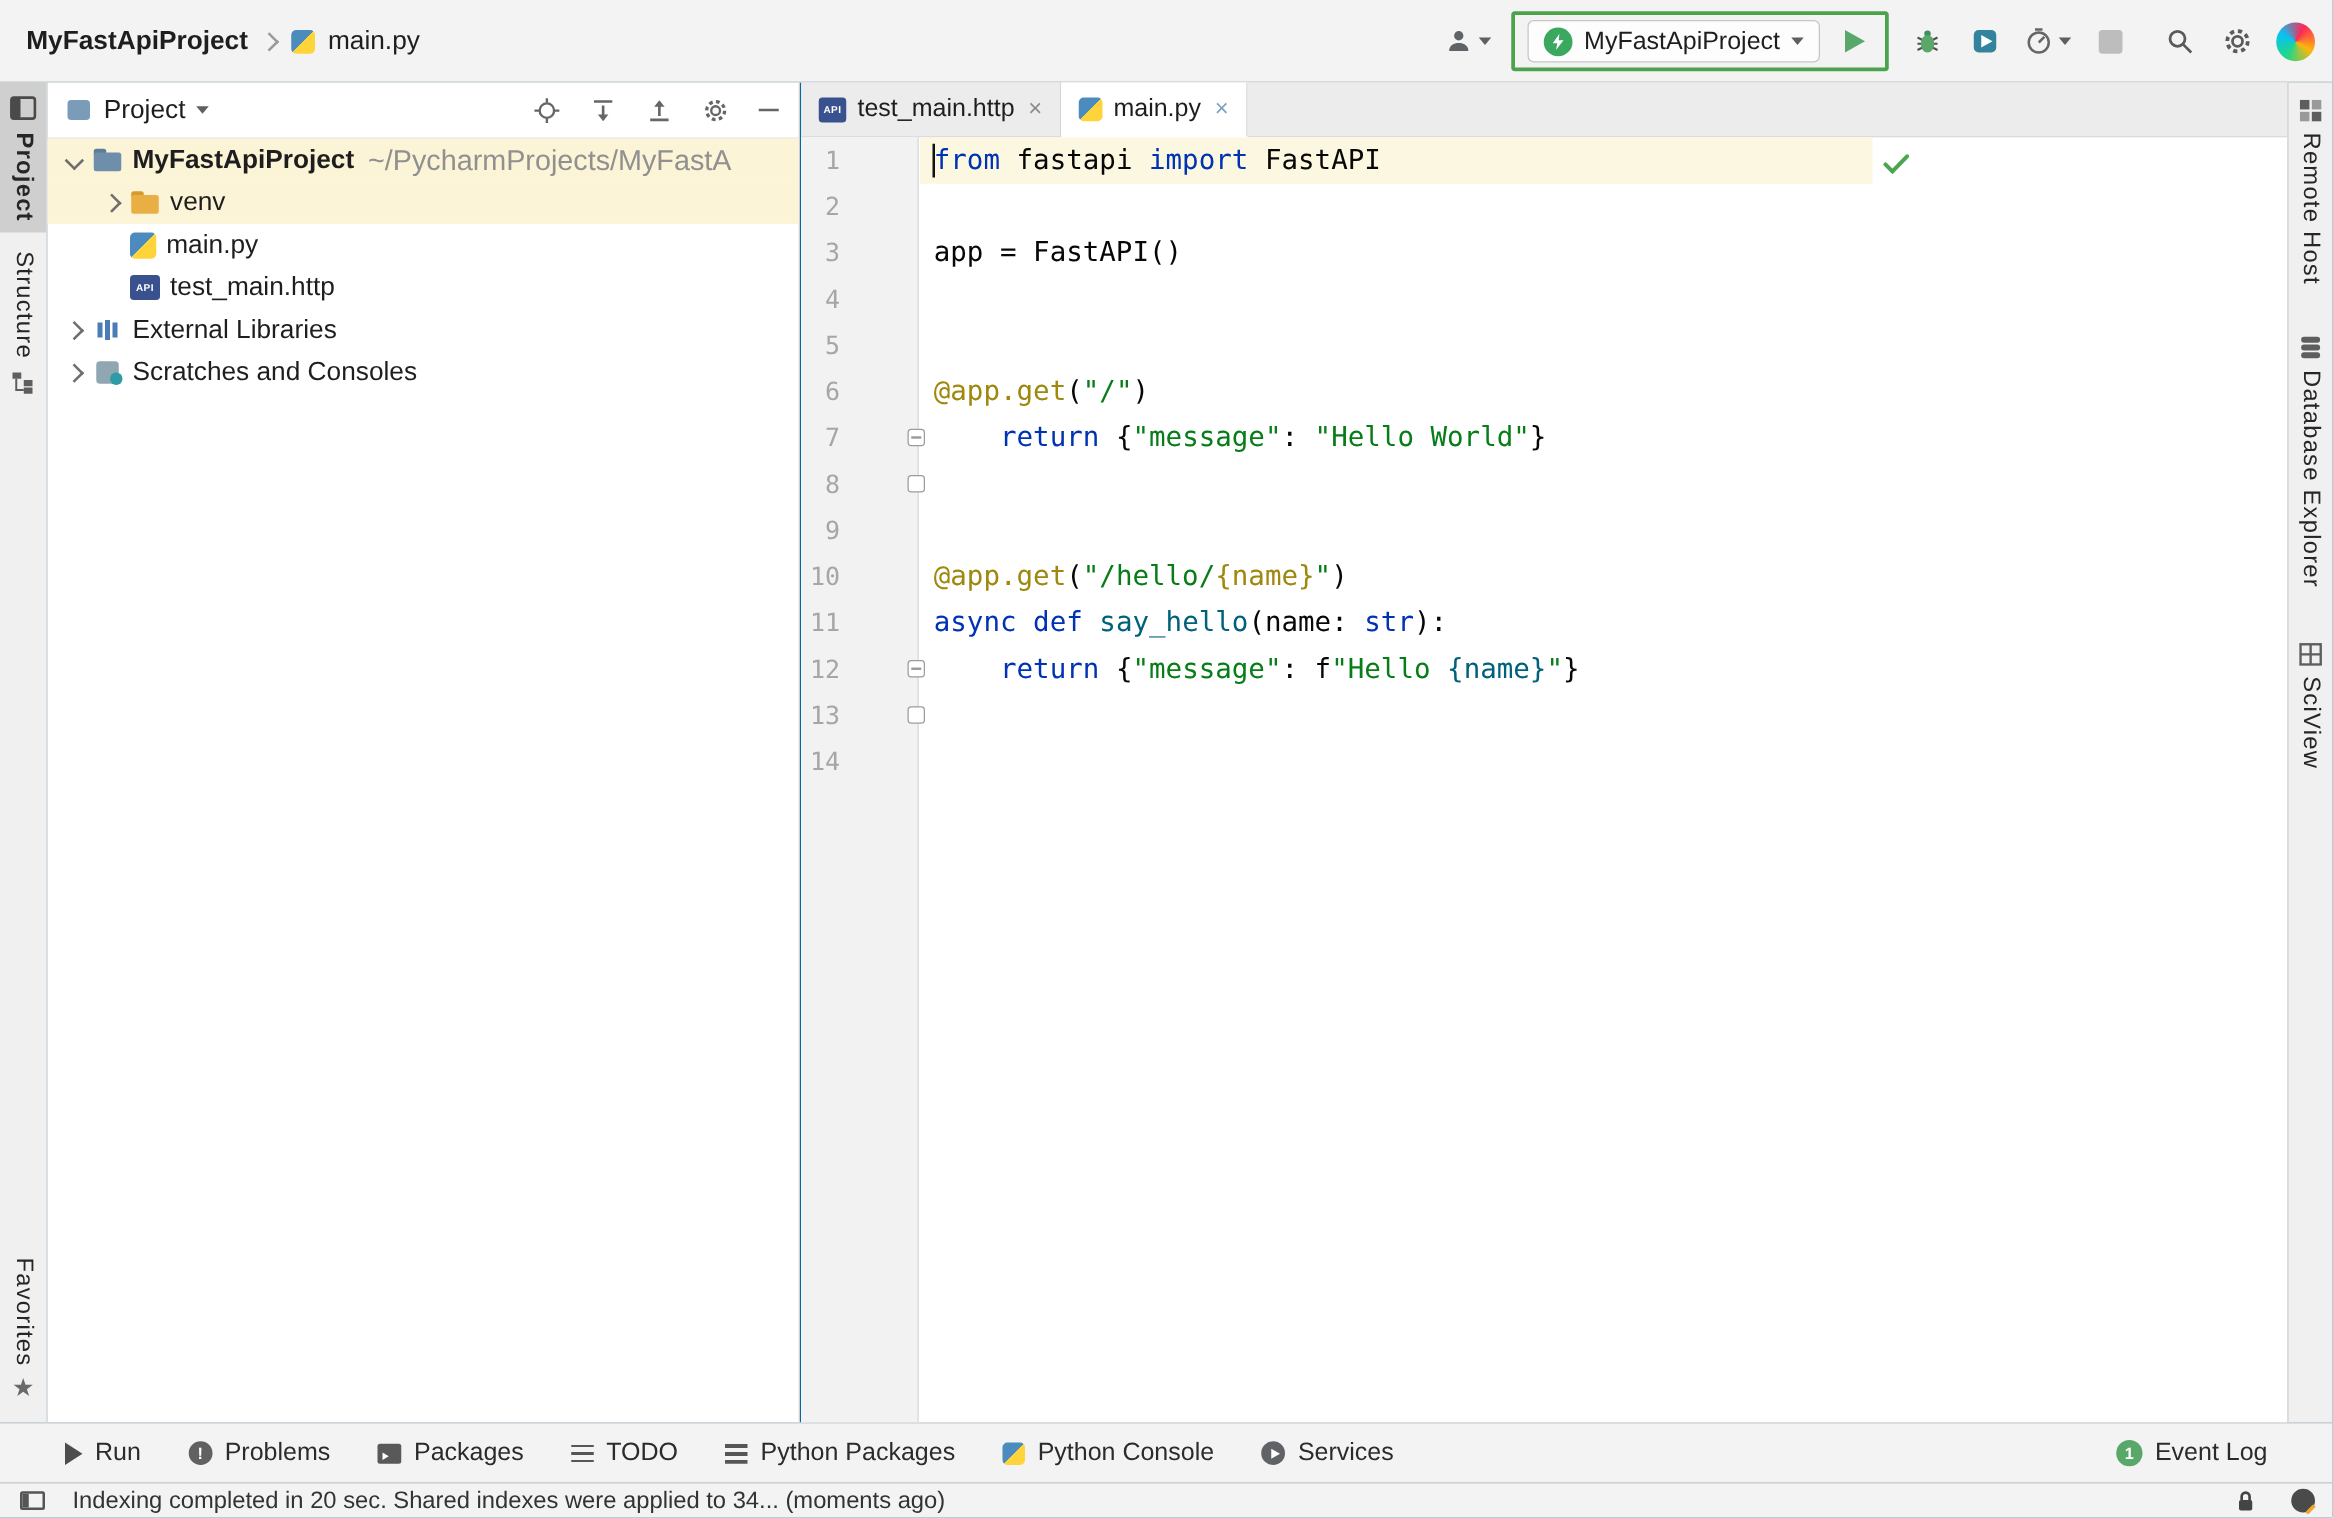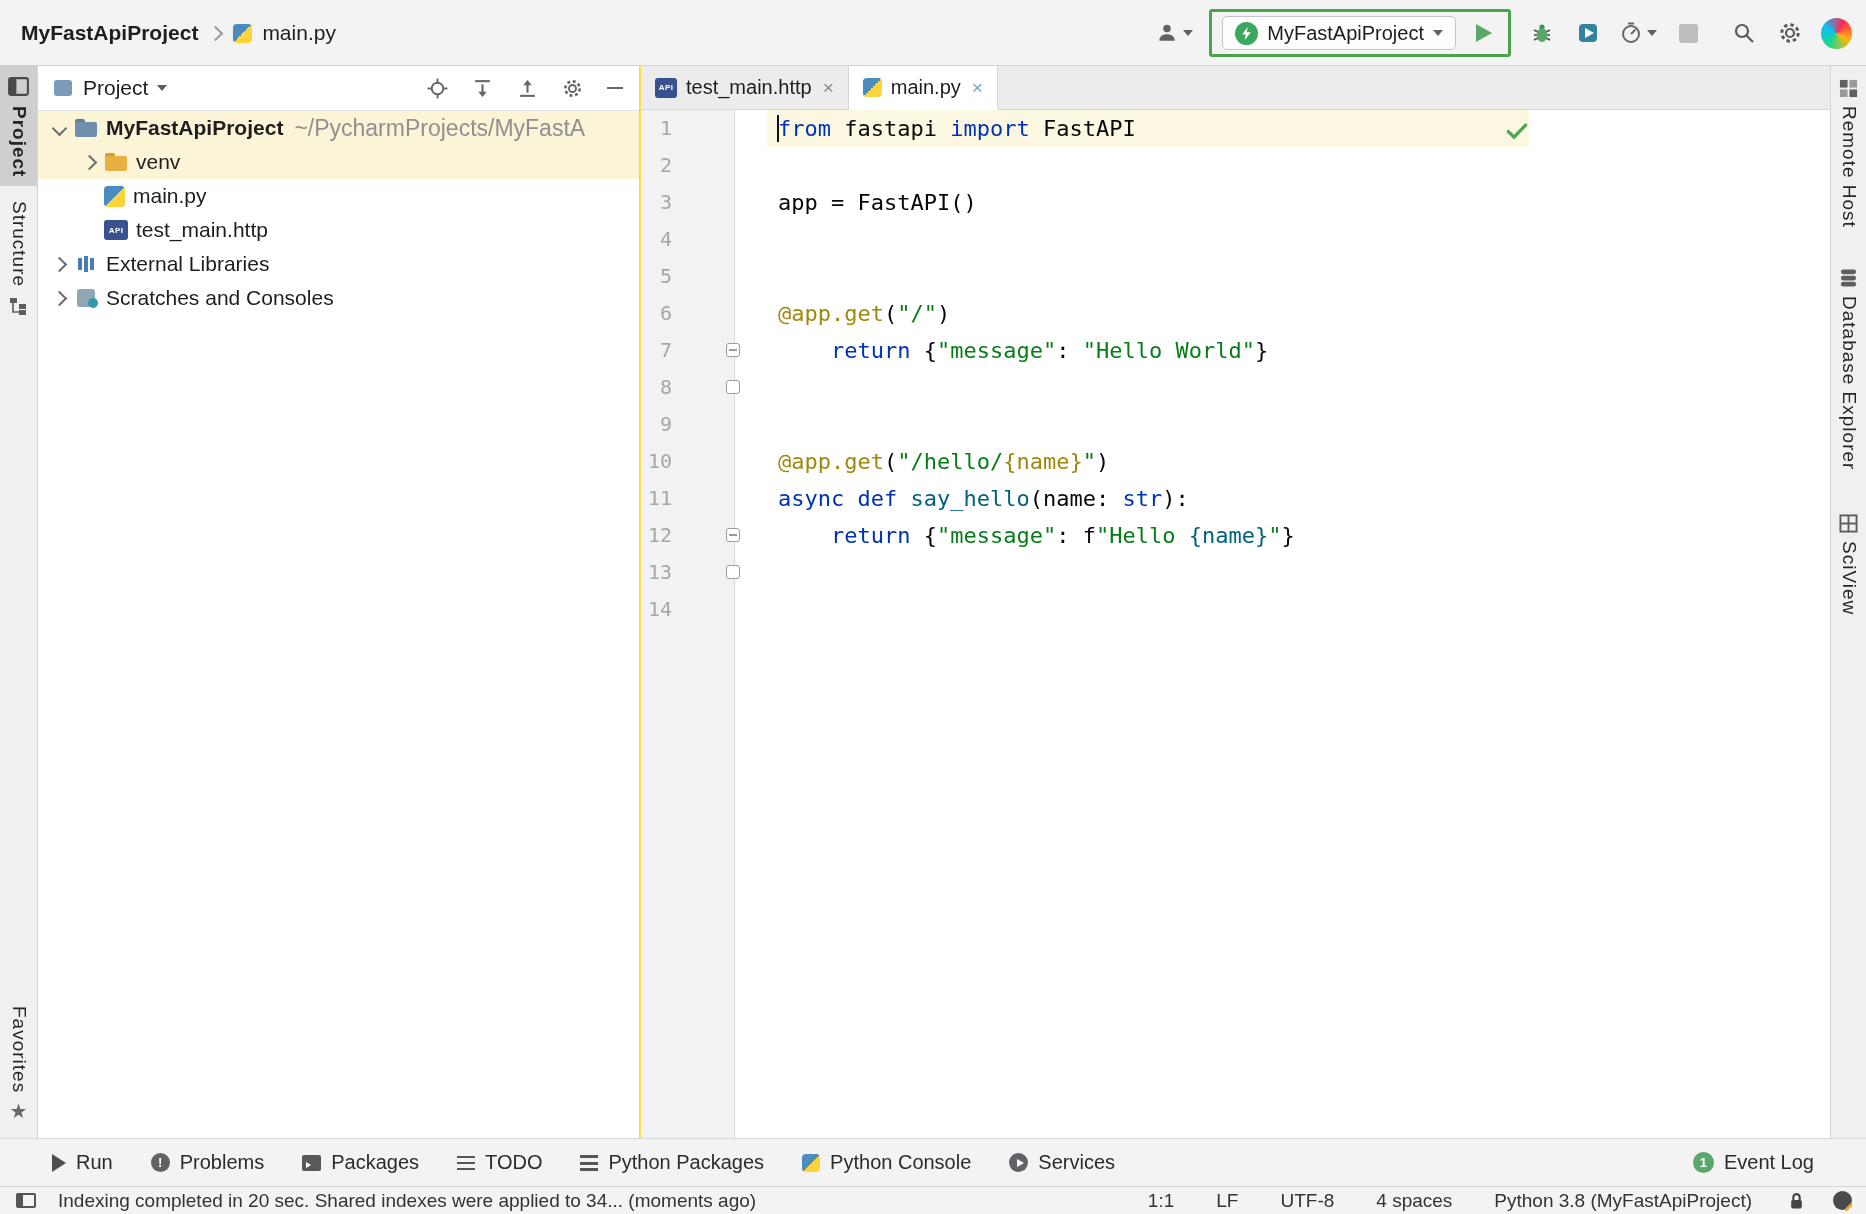--- a/index.html
+++ b/index.html
@@ -1,16 +1,16 @@
 <!DOCTYPE html>
 <html><head>
 <meta charset="utf-8">
 <style>
   html,body{margin:0;padding:0;background:#e0e0e0;}
-  #app{position:relative;width:1866px;height:1214px;background:#fde047;
+  #app{position:relative;width:1866px;height:1214px;background:#0369a1;
        font-family:"Liberation Sans","DejaVu Sans",sans-serif;color:#1e1e1e;
        overflow:hidden;-webkit-font-smoothing:antialiased;}
   
   .titlebar{position:absolute;left:0;top:0;width:1866px;height:66px;background:#F3F3F3;
             border-bottom:1px solid #D2D2D2;box-sizing:border-box;}
   .tb-left{position:absolute;left:21px;top:0;height:66px;display:flex;align-items:center;gap:10px;}
   .crumb-project{font-weight:700;font-size:21px;}
   .crumb-file{font-size:21px;}
   .css-chev{width:9px;height:9px;border-right:2px solid #9a9a9a;border-bottom:2px solid #9a9a9a;
             transform:rotate(-45deg);display:inline-block;margin:0 2px;}
@@ -80,21 +80,21 @@
   .tabbar{height:44px;background:#ECECEC;border-bottom:1px solid #D6D6D6;display:flex;box-sizing:border-box;}
   .tab{display:flex;align-items:center;gap:9px;padding:0 14px;border-right:1px solid #D6D6D6;font-size:20px;}
   .tab.active{background:#fff;position:relative;z-index:2;box-shadow:0 1px 0 #fff;}
   .tab-close{font-size:19px;color:#8a8a8a;margin-left:2px;line-height:19px;}
   .tab.active .tab-close{color:#7AA3C0;}
   .code-area{position:absolute;left:0;top:44px;right:0;bottom:0;background:#fff;}
   .gutter{position:absolute;left:0;top:0;bottom:0;width:94px;background:#F2F2F2;border-right:1px solid #D8D8D8;
           box-sizing:border-box;}
   .gnum{height:37px;line-height:37px;text-align:right;padding-right:62px;color:#A6A6A6;
         font-family:"DejaVu Sans Mono","Liberation Mono",monospace;font-size:20px;}
-  .lines{position:absolute;left:95px;top:0;right:0;padding-left:31px;}
+  .lines{position:absolute;left:95px;top:0;right:0;}
   .cline{height:37px;line-height:37px;padding-left:11px;white-space:pre;position:relative;
          font-family:"DejaVu Sans Mono","Liberation Mono",monospace;font-size:22px;color:#070707;}
   .cline.cur{background:#FCF7E1;width:751px;}
   .caret{position:absolute;left:10px;top:5px;width:2px;height:27px;background:#111;}
   .tok-k{color:#0033B3;} .tok-s{color:#067D17;} .tok-d{color:#9E880D;}
   .tok-f{color:#00627A;} .tok-b{color:#0033B3;} .tok-i{color:#00627A;} .tok-p{color:#070707;}
   .fold{position:absolute;left:85px;width:14px;height:14px;background:#fff;border:1px solid #9C9C9C;
         border-radius:3px;box-sizing:border-box;}
   .fold-start::after{content:"";display:block;margin:5px 2px;height:2px;background:#9C9C9C;}
   .editor-check{position:absolute;right:300px;top:8px;}
@@ -436,27 +436,20 @@
       <span>Event Log</span>
     </div>
   </footer>
 
   <footer class="statusbar">
     <div class="sb-left">
       <span class="layout-icon"></span>
       <span>Indexing completed in 20 sec. Shared indexes were applied to 34... (moments ago)</span>
     </div>
     <div class="sb-right">
-      <span id="sb-items" style="display:flex;gap:42px;">
-          <span>1:1</span>
-          <span>LF</span>
-          <span>UTF-8</span>
-          <span>4 spaces</span>
-          <span>Python 3.8 (MyFastApiProject)</span>
-        </span>
       <svg width="17" height="18" viewBox="0 0 16 17" style="margin-left:-6px">
         <rect x="3" y="7.5" width="10" height="8" rx="1.5" fill="#444"></rect>
         <path d="M5 7.5V5a3 3 0 0 1 6 0v2.5" fill="none" stroke="#444" stroke-width="2"></path>
       </svg>
       <span class="globe-icon" style="margin-left:-14px"></span>
     </div>
   </footer>
 
 </div>
 

